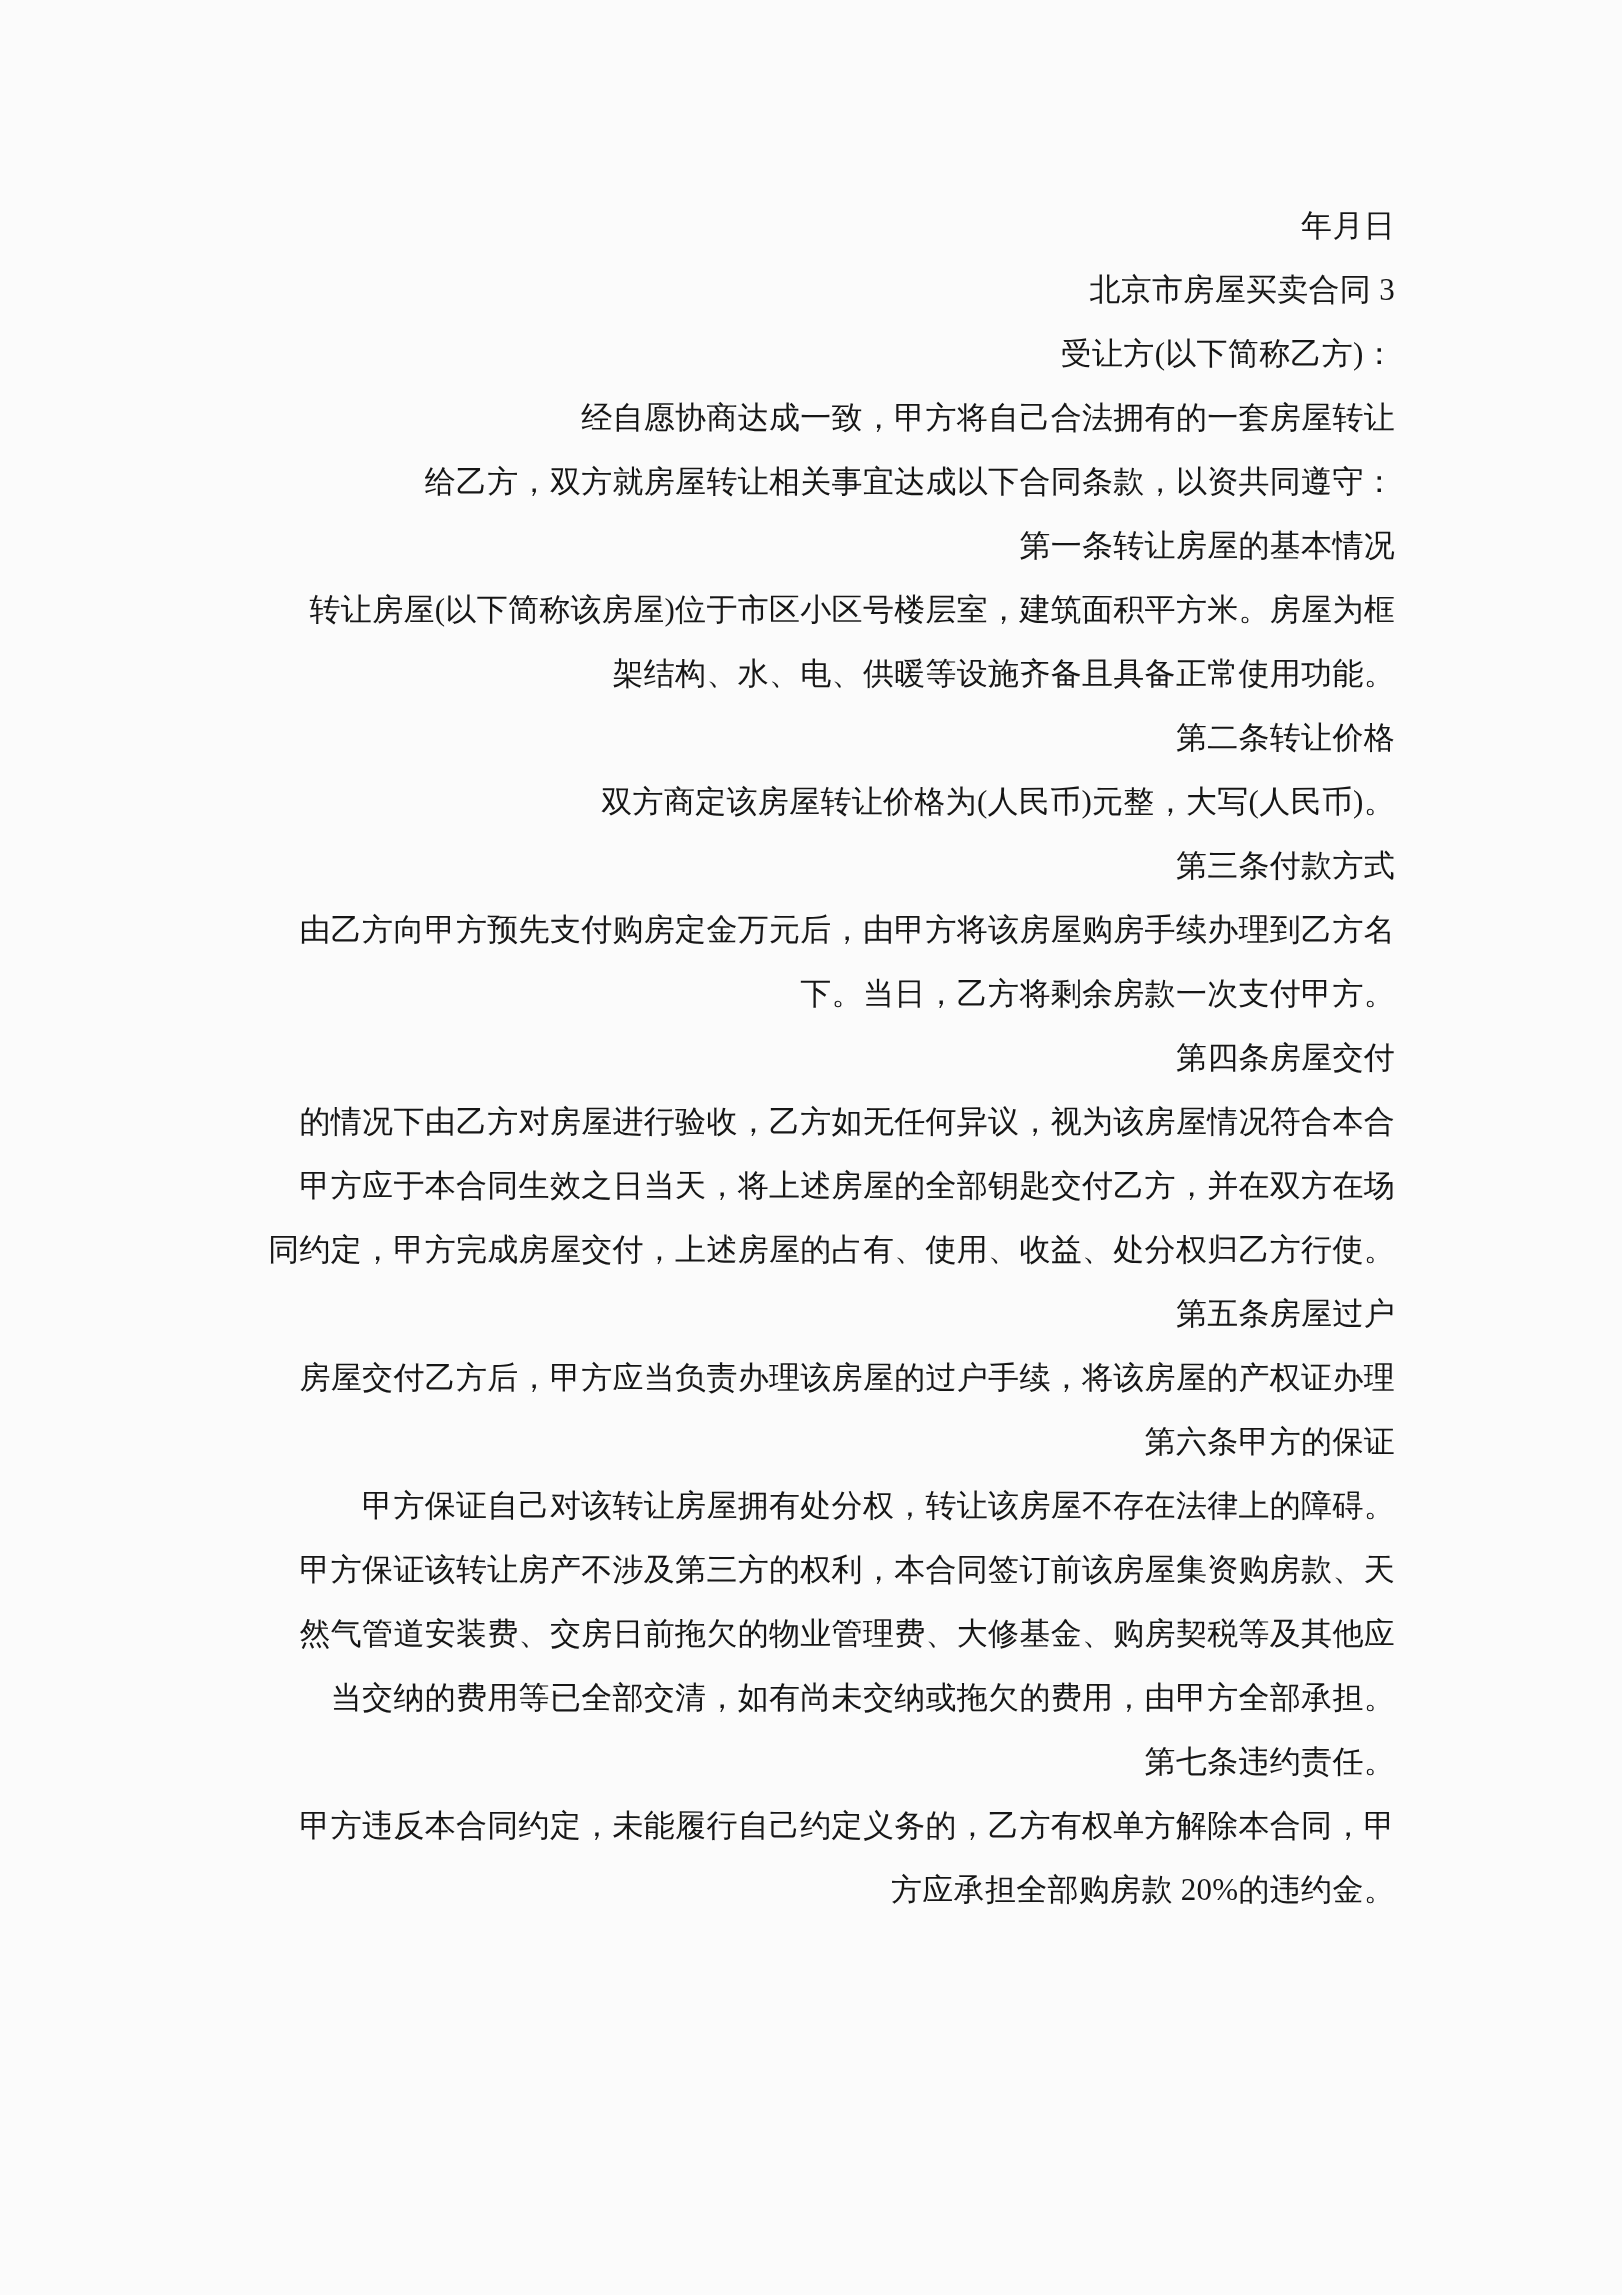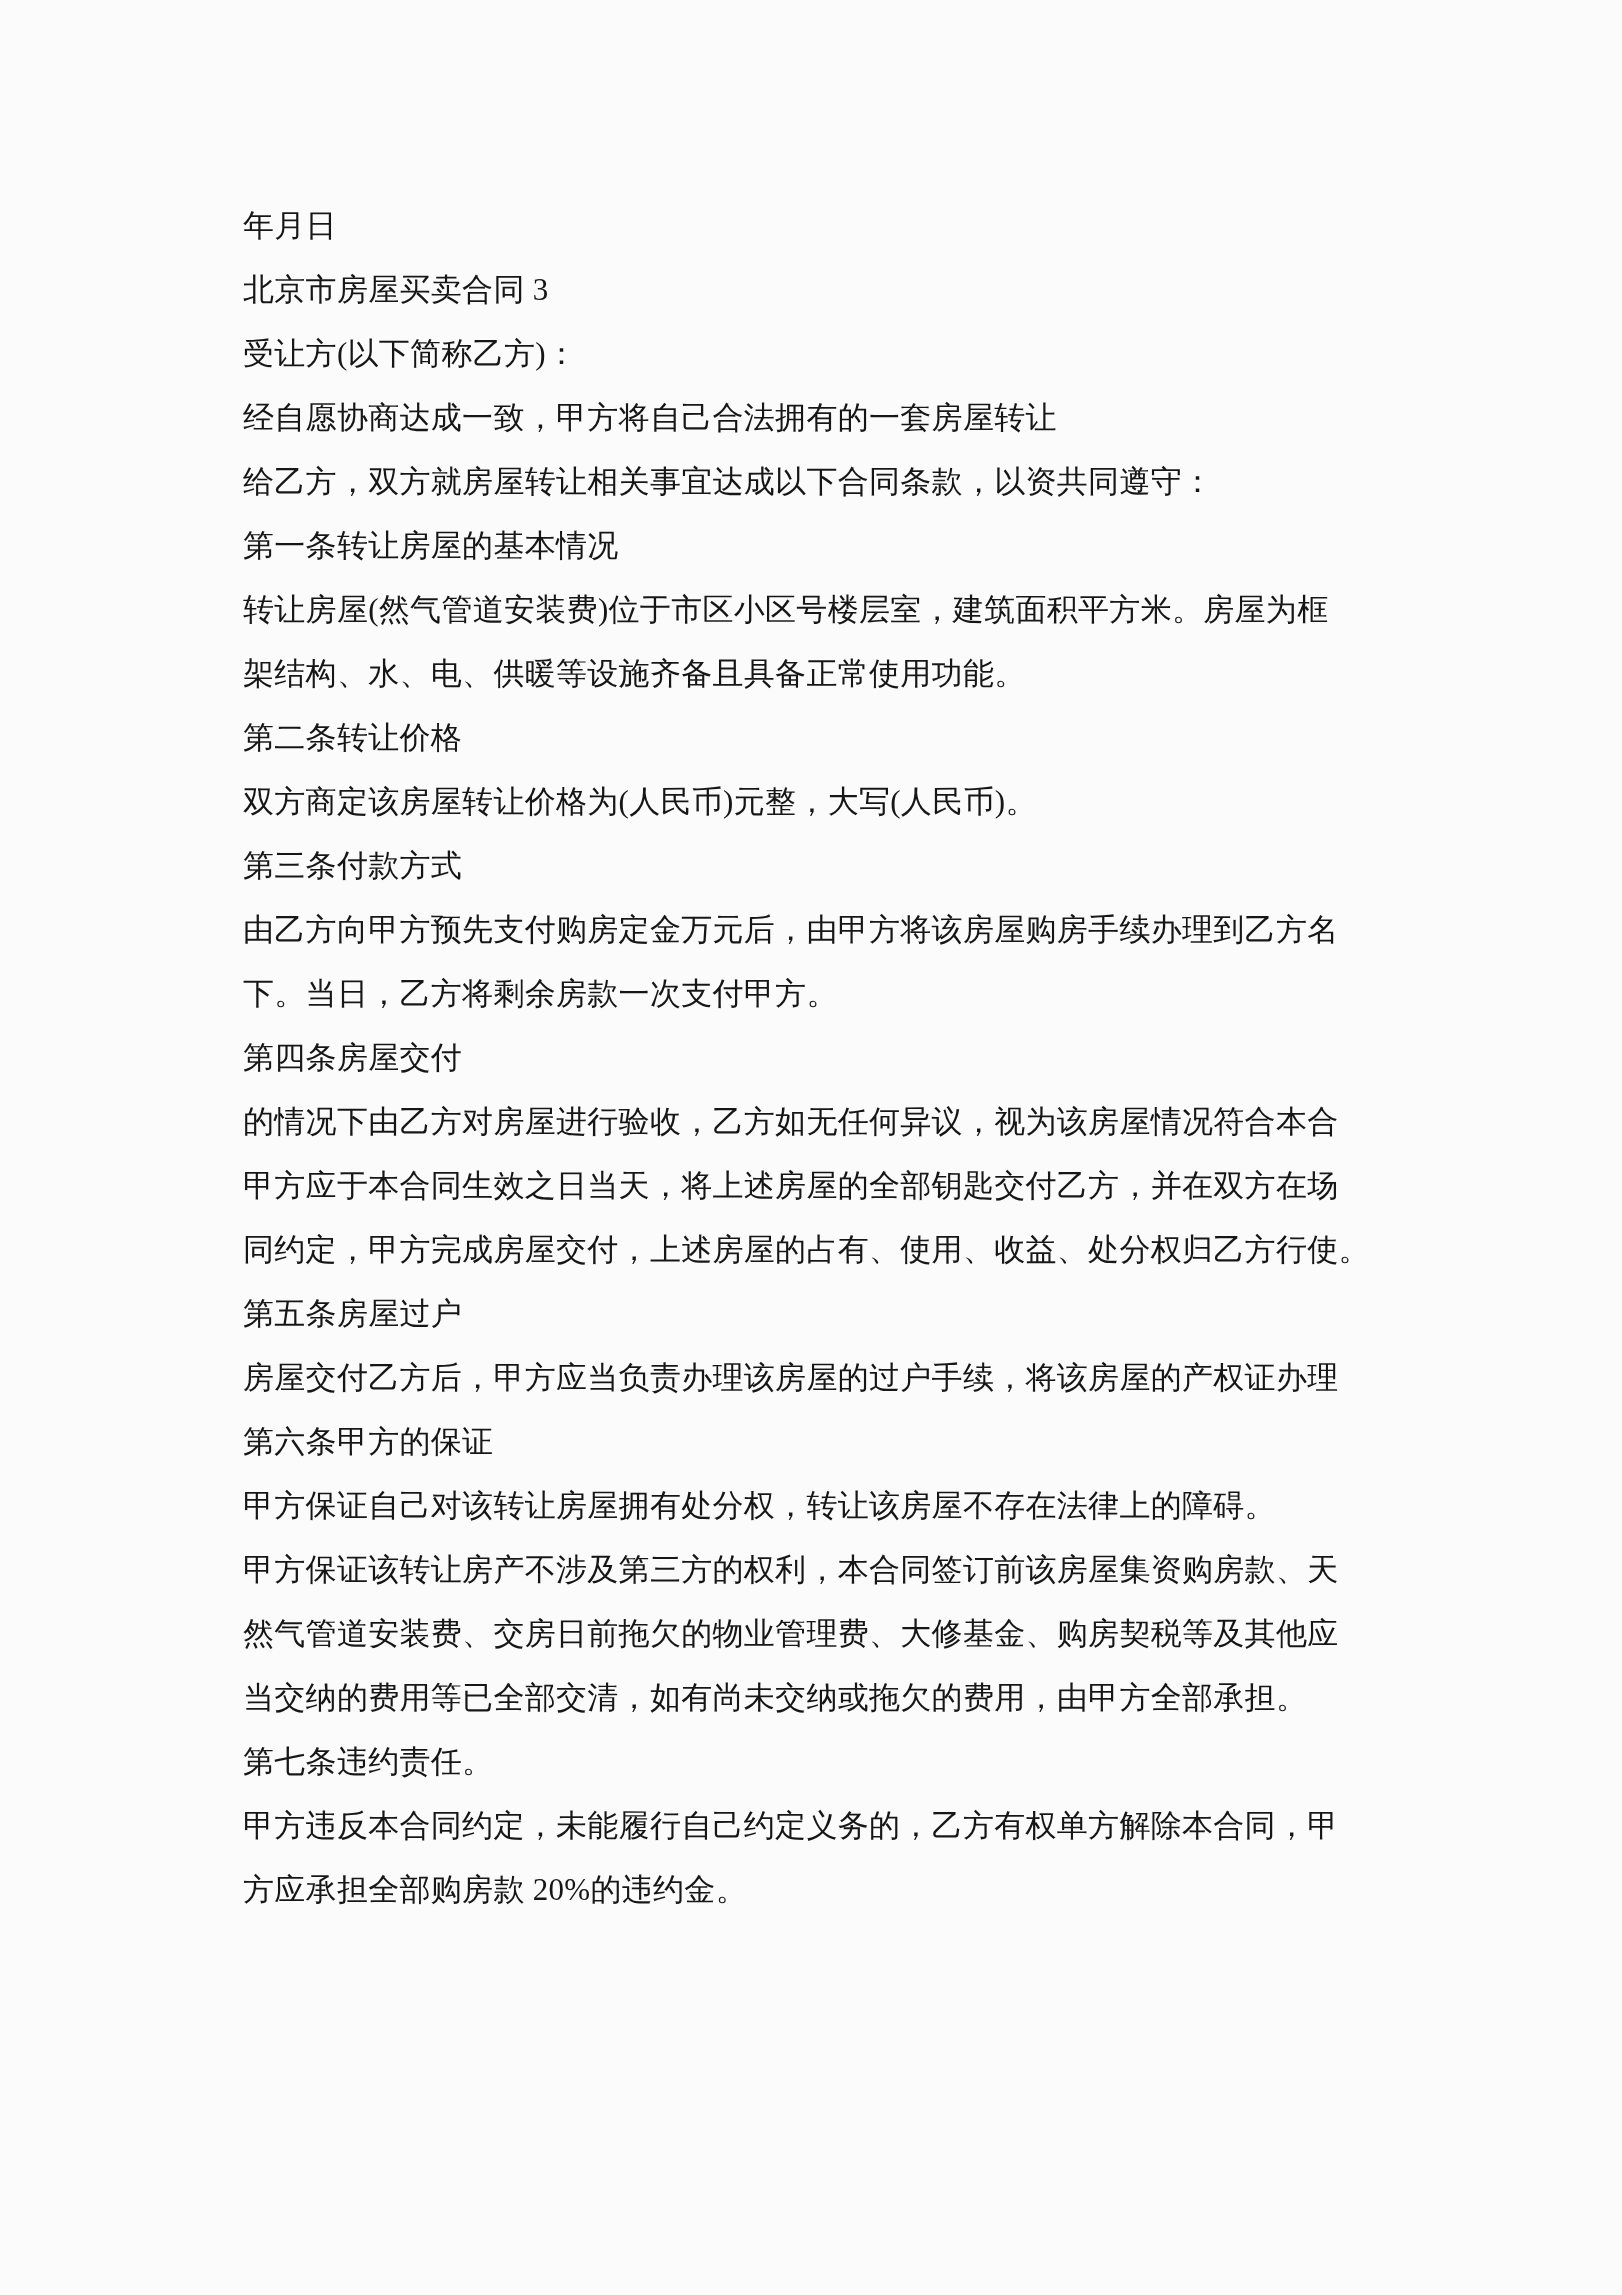--- a/index.html
+++ b/index.html
@@ -9,20 +9,21 @@
   body {
     background: #fafafa;
     font-family: "Liberation Serif", "DejaVu Serif", serif;
   }
   .page {
     position: relative;
     width: 1491px;
     height: 2295px;
     background: #fbfbfb;
     overflow: hidden;
+    text-align: right;
   }
   .text-block {
     position: absolute;
     left: 243px;
     top: 194px;
     width: 1152px;
   }
   .line {
     font-size: 31px;
     line-height: 64px;
@@ -36,21 +37,21 @@
 <body style="background: rgb(251, 251, 251);">
 
 <div class="page" style="background: rgb(251, 251, 251);">
   <div class="text-block" style="color: rgb(22, 22, 22);">
       <div class="line">年月日</div>
       <div class="line">北京市房屋买卖合同 3</div>
       <div class="line">受让方(以下简称乙方)：</div>
       <div class="line">经自愿协商达成一致，甲方将自己合法拥有的一套房屋转让</div>
       <div class="line">给乙方，双方就房屋转让相关事宜达成以下合同条款，以资共同遵守：</div>
       <div class="line">第一条转让房屋的基本情况</div>
-      <div class="line">转让房屋(然气管道安装费)位于市区小区号楼层室，建筑面积平方米。房屋为框</div>
+      <div class="line">转让房屋(以下简称该房屋)位于市区小区号楼层室，建筑面积平方米。房屋为框</div>
       <div class="line">架结构、水、电、供暖等设施齐备且具备正常使用功能。</div>
       <div class="line">第二条转让价格</div>
       <div class="line">双方商定该房屋转让价格为(人民币)元整，大写(人民币)。</div>
       <div class="line">第三条付款方式</div>
       <div class="line">由乙方向甲方预先支付购房定金万元后，由甲方将该房屋购房手续办理到乙方名</div>
       <div class="line">下。当日，乙方将剩余房款一次支付甲方。</div>
       <div class="line">第四条房屋交付</div>
       <div class="line">的情况下由乙方对房屋进行验收，乙方如无任何异议，视为该房屋情况符合本合</div>
       <div class="line">甲方应于本合同生效之日当天，将上述房屋的全部钥匙交付乙方，并在双方在场</div>
       <div class="line">同约定，甲方完成房屋交付，上述房屋的占有、使用、收益、处分权归乙方行使。</div>

